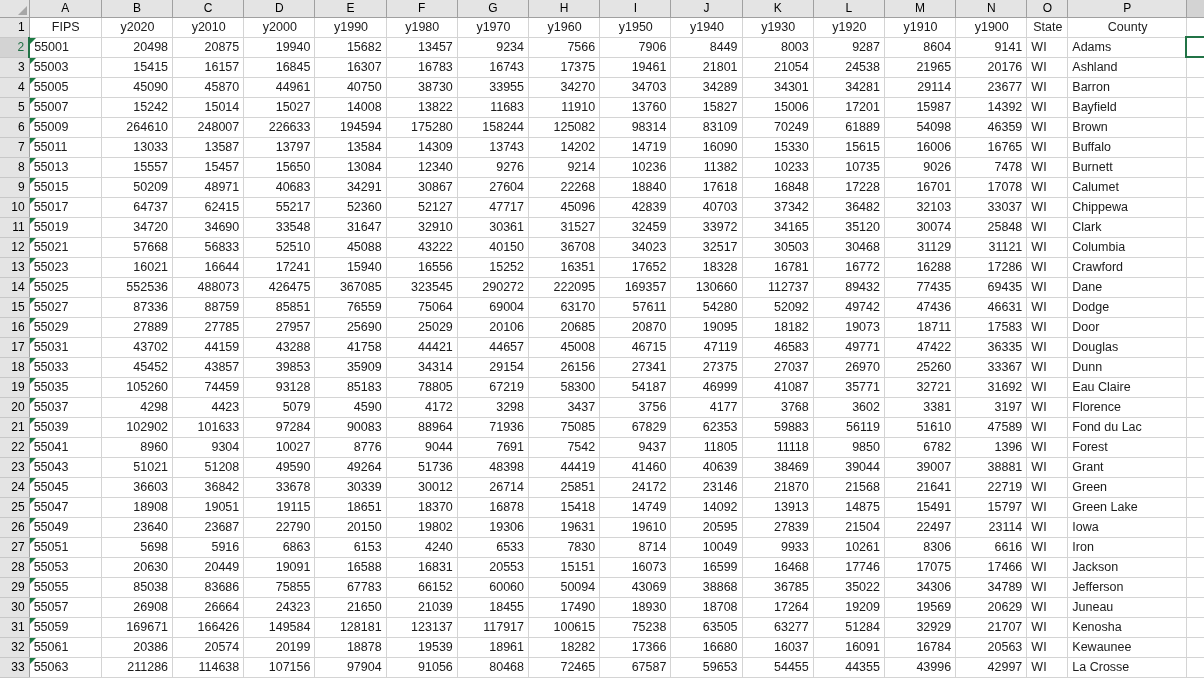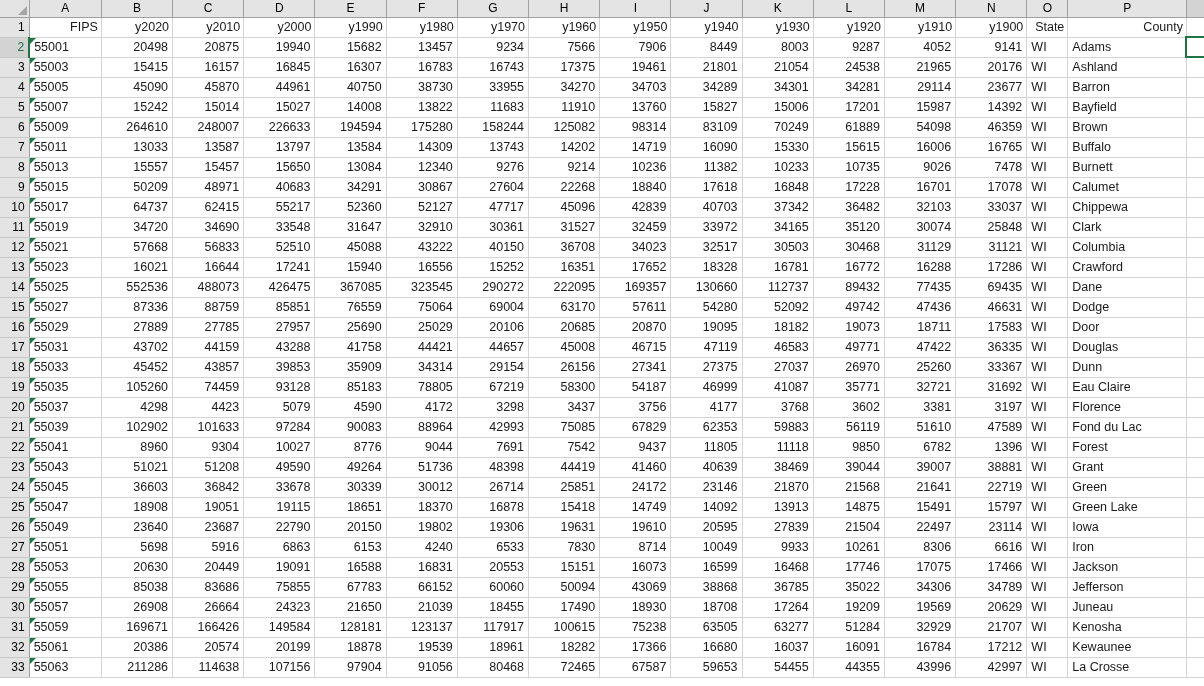--- a/index.html
+++ b/index.html
@@ -88,21 +88,21 @@
     padding: 0 3px;
     line-height: 19px;
     white-space: nowrap;
     overflow: hidden;
     background: #ffffff;
   }
   td.num { text-align: right; padding-right: 4px; }
   td.txt { text-align: left;  padding-left: 4px; }
 
   
-  tr.data-row-1 td.cell { text-align: right; padding-left: 4px; margin-left: 40px; }
+  tr.data-row-1 td.cell { text-align: center; padding-left: 4px; margin-left: 40px; }
 
   
   td.flagged { position: relative; }
   td.flagged::before {
     content: "";
     position: absolute;
     left: 0; top: 0;
     width: 0; height: 0;
     border-top: 6px solid #1b7a43;
     border-right: 6px solid transparent;
@@ -195,21 +195,21 @@
           <td class="cell num">20875</td>
           <td class="cell num">19940</td>
           <td class="cell num">15682</td>
           <td class="cell num">13457</td>
           <td class="cell num">9234</td>
           <td class="cell num">7566</td>
           <td class="cell num">7906</td>
           <td class="cell num">8449</td>
           <td class="cell num">8003</td>
           <td class="cell num">9287</td>
-          <td class="cell num">4052</td>
+          <td class="cell num">8604</td>
           <td class="cell num">9141</td>
           <td class="cell txt">WI</td>
           <td class="cell txt">Adams</td>
           <td class="cell active-cell"></td>
         </tr>
         <tr>
           <td class="rowhead">3</td>
           <td class="cell txt flagged">55003</td>
           <td class="cell num">15415</td>
           <td class="cell num">16157</td>
@@ -569,21 +569,21 @@
           <td class="cell"></td>
         </tr>
         <tr>
           <td class="rowhead">21</td>
           <td class="cell txt flagged">55039</td>
           <td class="cell num">102902</td>
           <td class="cell num">101633</td>
           <td class="cell num">97284</td>
           <td class="cell num">90083</td>
           <td class="cell num">88964</td>
-          <td class="cell num">42993</td>
+          <td class="cell num">71936</td>
           <td class="cell num">75085</td>
           <td class="cell num">67829</td>
           <td class="cell num">62353</td>
           <td class="cell num">59883</td>
           <td class="cell num">56119</td>
           <td class="cell num">51610</td>
           <td class="cell num">47589</td>
           <td class="cell txt">WI</td>
           <td class="cell txt">Fond du Lac</td>
           <td class="cell"></td>
@@ -796,21 +796,21 @@
           <td class="cell num">20199</td>
           <td class="cell num">18878</td>
           <td class="cell num">19539</td>
           <td class="cell num">18961</td>
           <td class="cell num">18282</td>
           <td class="cell num">17366</td>
           <td class="cell num">16680</td>
           <td class="cell num">16037</td>
           <td class="cell num">16091</td>
           <td class="cell num">16784</td>
-          <td class="cell num">17212</td>
+          <td class="cell num">20563</td>
           <td class="cell txt">WI</td>
           <td class="cell txt">Kewaunee</td>
           <td class="cell"></td>
         </tr>
         <tr>
           <td class="rowhead">33</td>
           <td class="cell txt flagged">55063</td>
           <td class="cell num">211286</td>
           <td class="cell num">114638</td>
           <td class="cell num">107156</td>

